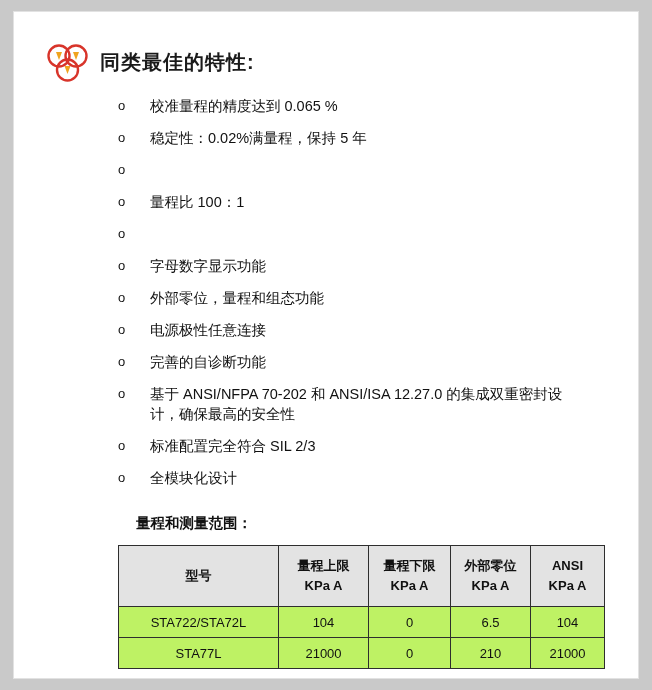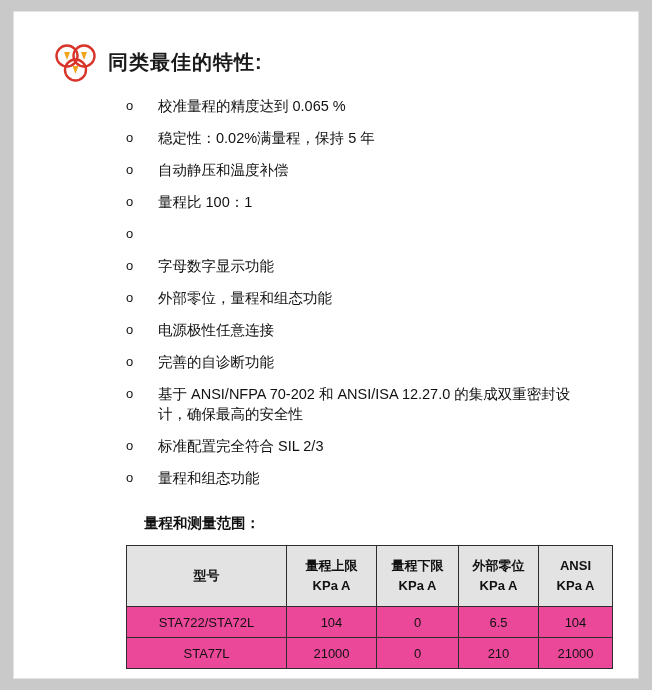--- a/index.html
+++ b/index.html
@@ -17,21 +17,21 @@
     position: absolute;
     left: 14px;
     top: 12px;
     width: 624px;
     height: 666px;
     background: #ffffff;
     box-shadow: 0 0 0 1px #e2e2e2;
   }
   .content {
     position: absolute;
-    left: 12px;
+    left: 4px;
     top: 0;
     width: 624px;
     height: 666px;
     padding: 0;
   }
 
   
   .header-row {
     display: flex;
     align-items: center;
@@ -123,21 +123,21 @@
     line-height: 20px;
     height: 48px;
   }
   table.spec thead th .unit {
     display: block;
     font-weight: bold;
   }
   table.spec tbody td {
     padding: 6px 8px;
     height: 18px;
-    background: #ec4899;
+    background: #bef264;
   }
   table.spec tbody td.model {
     font-size: 13px;
   }
   col.c-model { width: 160px; }
   col.c-upper { width: 90px; }
   col.c-lower { width: 82px; }
   col.c-min   { width: 80px; }
   col.c-mawp  { width: 74px; }
 </style>
@@ -165,21 +165,20 @@
       <li>
         <span class="bullet">o</span>
         <span class="feature-text">校准量程的精度达到 0.065 %</span>
       </li>
       <li>
         <span class="bullet">o</span>
         <span class="feature-text">稳定性：0.02%满量程，保持 5 年</span>
       </li>
       <li>
         <span class="bullet">o</span>
-        <span class="feature-text">自动静压和温度补偿</span>
       </li>
       <li>
         <span class="bullet">o</span>
         <span class="feature-text">量程比 100：1</span>
       </li>
       <li>
         <span class="bullet">o</span>
       </li>
       <li>
         <span class="bullet">o</span>
@@ -200,21 +199,21 @@
       <li>
         <span class="bullet">o</span>
         <span class="feature-text">基于 ANSI/NFPA 70-202 和 ANSI/ISA 12.27.0 的集成双重密封设计，确保最高的安全性</span>
       </li>
       <li>
         <span class="bullet">o</span>
         <span class="feature-text">标准配置完全符合 SIL 2/3</span>
       </li>
       <li>
         <span class="bullet">o</span>
-        <span class="feature-text">量程和组态功能</span>
+        <span class="feature-text">全模块化设计</span>
       </li>
     </ul>
 
     <div class="section-title">量程和测量范围：</div>
 
     <div class="table-wrap">
       <table class="spec">
         <colgroup>
           <col class="c-model">
             <col class="c-upper">

